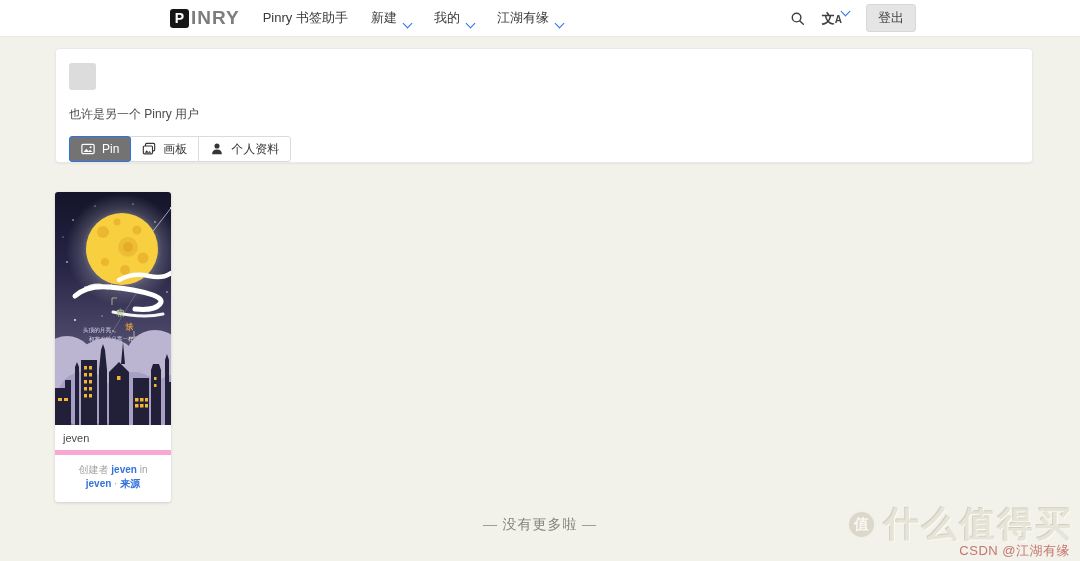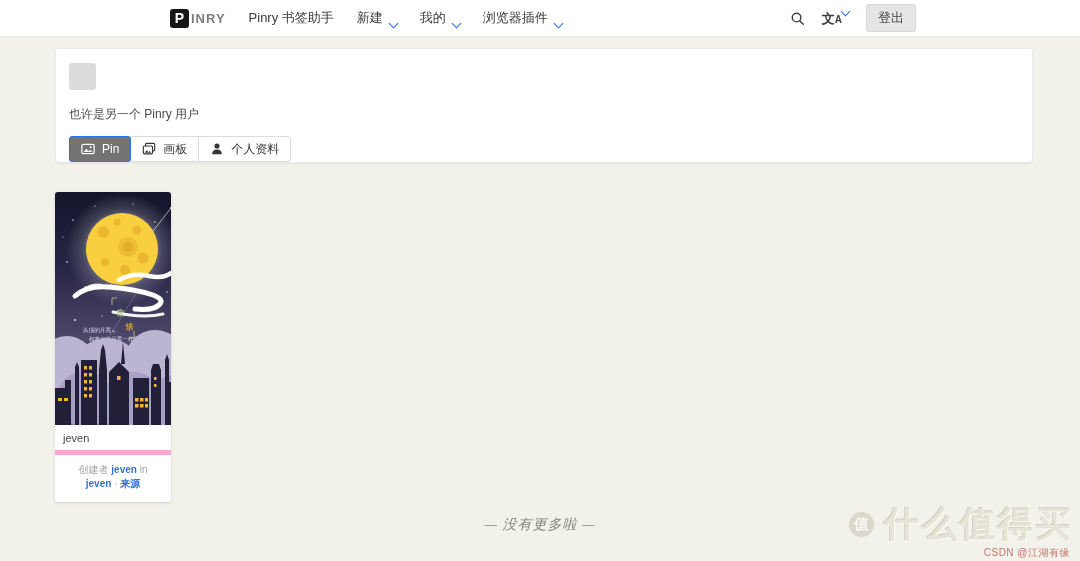--- a/index.html
+++ b/index.html
@@ -12,21 +12,21 @@
   
   .navbar{
     position:absolute;top:0;left:0;right:0;height:37px;background:#ffffff;
     border-bottom:1px solid #e7e7e7;display:flex;align-items:center;
     justify-content:space-between;padding:0 164px 0 170px;box-sizing:border-box;
   }
   .nav-left{display:flex;align-items:center;gap:23px;}
   .logo{display:flex;align-items:center;gap:2px;cursor:pointer;}
   .logo-p{width:19px;height:19px;background:#161616;color:#fff;font-weight:bold;
     display:flex;align-items:center;justify-content:center;border-radius:3px;font-size:14px;}
-  .logo-rest{font-weight:800;color:#7d7d7d;font-size:13px;letter-spacing:1px;}
+  .logo-rest{font-weight:800;color:#7d7d7d;font-size:19px;letter-spacing:1px;}
   .nav-item{font-size:13px;color:#3a3a3a;display:flex;align-items:flex-end;gap:7px;cursor:pointer;white-space:nowrap;}
   .chev{width:6px;height:6px;border-right:1.6px solid #2b72ed;border-bottom:1.6px solid #2b72ed;
     transform:rotate(45deg);margin-top:-4px;}
   .nav-right{display:flex;align-items:center;gap:17px;}
   .icon-btn{display:flex;align-items:center;cursor:pointer;}
   .translate-ctl{display:flex;cursor:pointer;}
   .translate-glyph{font-size:13px;color:#3f3f3f;font-weight:bold;line-height:1;}
   .translate-glyph .sub{font-size:10px;font-weight:bold;}
   .logout-btn{background:#e5e5e5;border:1px solid #d8d8d8;border-radius:3px;font-size:13px;
     color:#454545;padding:4px 11px;cursor:pointer;font-family:inherit;}
@@ -45,28 +45,28 @@
   .btn svg{display:block;}
   
   .pin-card{position:absolute;top:192px;left:55px;width:116px;background:#fff;border-radius:3px;
     box-shadow:0 1px 3px rgba(0,0,0,.14);overflow:hidden;}
   .pin-image{display:block;width:133px;height:233px;cursor:pointer;}
   .pin-desc{padding:7px 8px 6px;font-size:11px;color:#4a4a4a;}
   .pin-footer{border-top:5px solid #f9a8d4;padding:8px 12px 11px;text-align:center;font-size:10px;color:#a3a3a3;}
   .plink{color:#3273dc;font-weight:700;cursor:pointer;}
   
   .no-more{position:absolute;top:516px;left:0;width:100%;text-align:center;
-    font-family:"Liberation Serif", serif;font-style:italic;font-size:14px;color:#83837a;letter-spacing:1px;}
+    font-family:"Liberation Serif", serif;font-size:14px;color:#83837a;letter-spacing:1px;}
   
   .watermark{position:absolute;right:6px;bottom:13px;display:flex;align-items:center;gap:8px;}
   .wm-badge{width:29px;height:29px;border-radius:50%;background:#dbd8cb;border:2px solid #f2f0e7;
     color:#f8f7f1;display:flex;align-items:center;justify-content:center;font-size:15px;font-weight:700;box-sizing:border-box;}
   .wm-brand{font-size:35px;font-weight:700;color:#e6e4d7;letter-spacing:3px;
     text-shadow:1px 1px 0 #fbfaf4,-1px -1px 0 #d2cfc1;}
-  .wm-credit{position:absolute;right:10px;bottom:1px;font-size:10px;color:#c4766f;letter-spacing:.5px;}
+  .wm-credit{position:absolute;right:10px;bottom:1px;font-size:13px;color:#c4766f;letter-spacing:.5px;}
 </style>
 </head>
 <body>
 
 <div class="navbar">
   <div class="nav-left">
     <div class="logo">
       <span class="logo-p">P</span>
       <span class="logo-rest">INRY</span>
     </div>
@@ -75,21 +75,21 @@
     </div>
     <div class="nav-item">
       <span>新建</span>
       <span class="chev"></span>
     </div>
     <div class="nav-item">
       <span>我的</span>
       <span class="chev"></span>
     </div>
     <div class="nav-item">
-      <span>浏览器插件</span>
+      <span>江湖有缘</span>
       <span class="chev"></span>
     </div>
   </div>
   <div class="nav-right">
     <span class="icon-btn">
       <svg width="15" height="15" viewBox="0 0 16 16">
         <circle cx="7" cy="7" r="4.6" fill="none" stroke="#3f3f3f" stroke-width="1.5"></circle>
         <line x1="10.6" y1="10.6" x2="14.2" y2="14.2" stroke="#3f3f3f" stroke-width="1.5" stroke-linecap="round"></line>
       </svg>
     </span>

